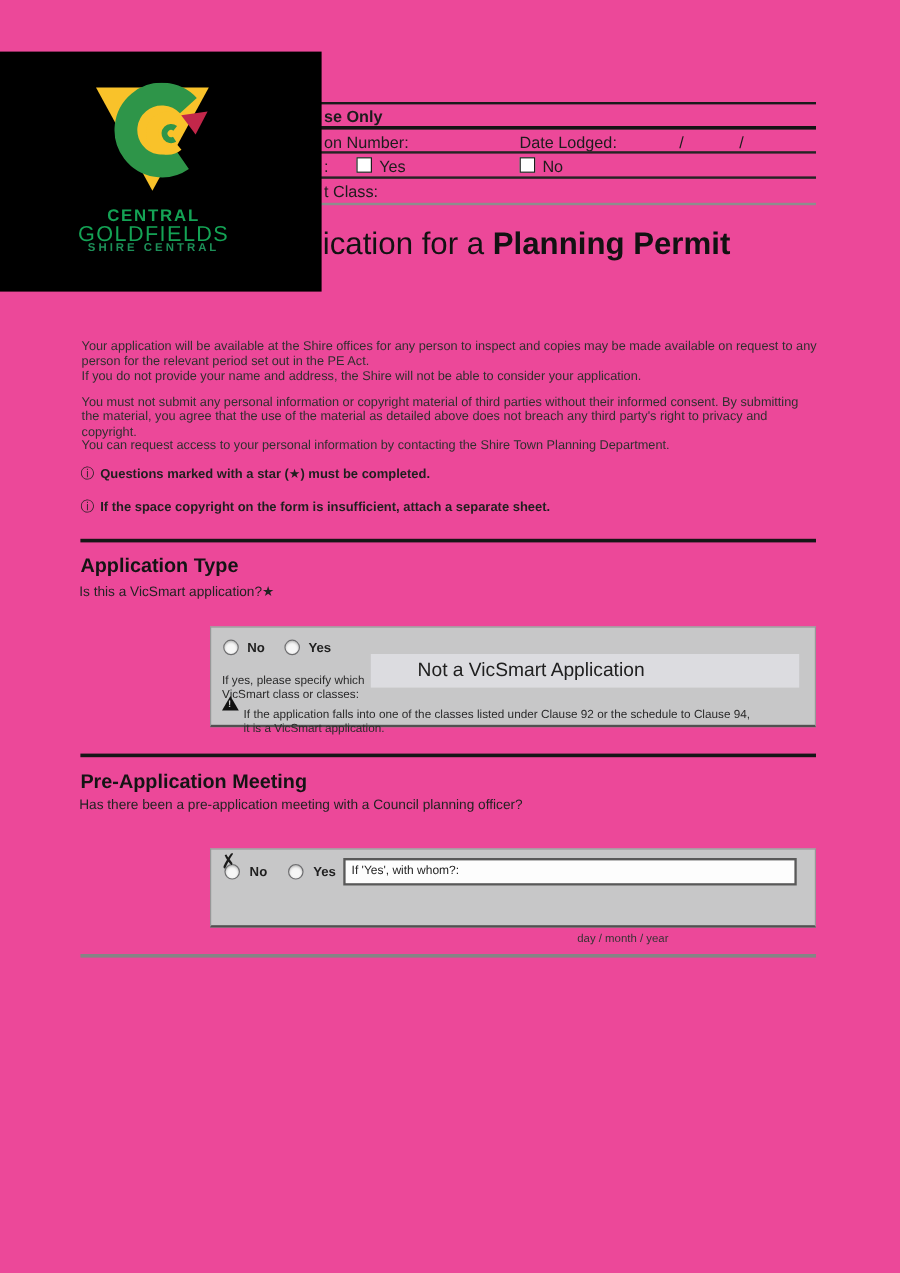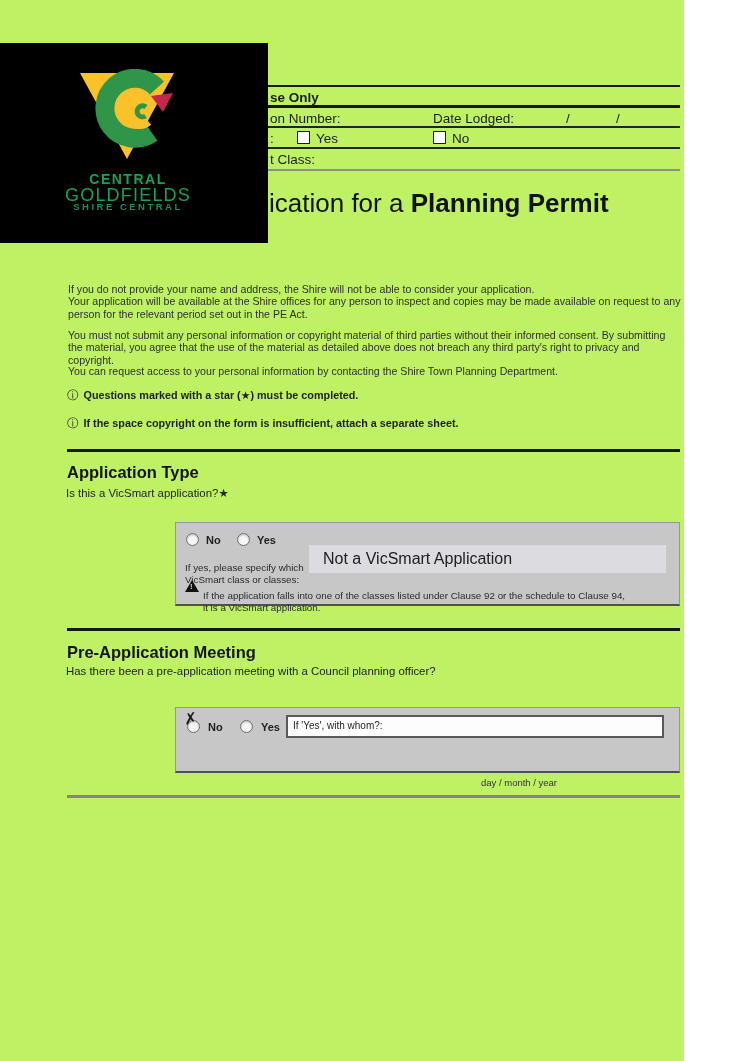--- a/index.html
+++ b/index.html
@@ -1,18 +1,18 @@
 <!DOCTYPE html>
 <html><head>
 <meta charset="utf-8">
 <style>
   * { margin:0; padding:0; box-sizing:border-box; }
   html,body { background:#ffffff; }
   .page {
-    position:relative; width:684px; height:1061px; background:#bef264;
+    position:relative; width:750px; height:1061px; background:#ec4899;
     font-family:"Liberation Sans","DejaVu Sans",sans-serif; color:#2c2c2c; overflow:hidden;padding-left:24px;
   }
 
   
   .office-table { position:absolute; left:67px; top:85px; width:613px; border-top:2px solid #1a1a1a; }
   .ot-row { position:relative; width:100%; font-size:13.5px; color:#1c1c1c; }
   .ot-row span { position:absolute; top:3px; white-space:nowrap; }
   .ot-r1 { height:21px; border-bottom:3px solid #141414; font-weight:bold; }
   .ot-r2 { height:20px; border-bottom:2px solid #242424; }
   .ot-r3 { height:21px; border-bottom:2px solid #242424; }
@@ -52,21 +52,21 @@
   }
   .radio {
     position:absolute; width:13px; height:13px; border-radius:50%;
     background:#f6f6f6; border:1.6px solid #6e6e70;
     box-shadow: inset 0 1px 2px rgba(0,0,0,0.25);
   }
   .radio-lab { position:absolute; font-size:11px; font-weight:bold; color:#1f1f1f; white-space:nowrap; }
   .xmark { position:absolute; font-size:16px; font-weight:bold; color:#1a1a1a; line-height:14px; transform:rotate(-8deg); }
   .smalltext { position:absolute; font-size:9.8px; line-height:11.6px; color:#2a2a2a; white-space:nowrap;margin-top:12px; }
   .fillfield { position:absolute; background:#dcdce0; }
-  .fillfield .fv { display:block; font-size:16px; line-height:28px; padding-left:14px; color:#202020; white-space:nowrap; }
+  .fillfield .fv { display:block; font-size:16px; line-height:28px; padding-left:14px; color:#202020; white-space:nowrap;margin-left:25px; }
   .warn-tri {
     position:absolute; width:0; height:0;
     border-left:7px solid transparent; border-right:7px solid transparent;
     border-bottom:12px solid #111111;
   }
   .warn-tri::after {
     content:"!"; position:absolute; left:-2px; top:2px;
     font-size:8px; font-weight:bold; color:#c7c7c8;
   }
   .whitefield {
@@ -113,22 +113,22 @@
     <div class="logo-text logo-l1">CENTRAL</div>
     <div class="logo-text logo-l2">GOLDFIELDS</div>
     <div class="logo-text logo-l3">SHIRE CENTRAL</div>
   </div>
 
   <div class="doc-title">
     <span>ication for a </span><span class="b">Planning Permit</span>
   </div>
 
   <div class="para" style="top:283px">
+    <div>Your application will be available at the Shire offices for any person to inspect and copies may be made available on request to any person for the relevant period set out in the PE Act.</div>
     <div>If you do not provide your name and address, the Shire will not be able to consider your application.</div>
-    <div>Your application will be available at the Shire offices for any person to inspect and copies may be made available on request to any person for the relevant period set out in the PE Act.</div>
   </div>
   <div class="para" style="top:329px">You must not submit any personal information or copyright material of third parties without their informed consent. By submitting the material, you agree that the use of the material as detailed above does not breach any third party's right to privacy and copyright.</div>
   <div class="para" style="top:365px">You can request access to your personal information by contacting the Shire Town Planning Department.</div>
 
   <div class="note" style="top:389px">
     <span class="i-ic">ⓘ</span>
     <span class="n-tx">Questions marked with a star (★) must be completed.</span>
   </div>
   <div class="note" style="top:417px">
     <span class="i-ic">ⓘ</span>

